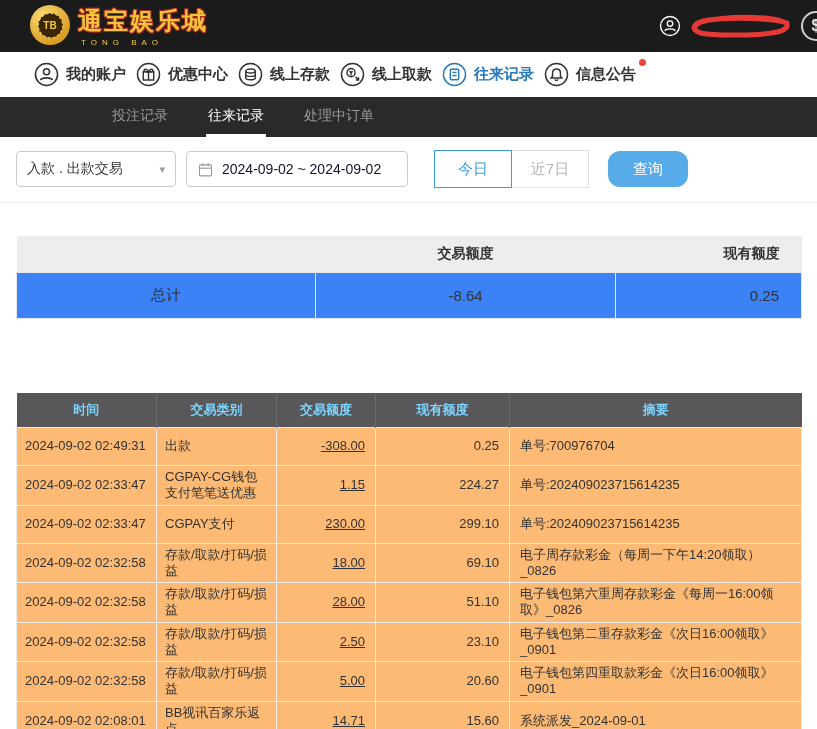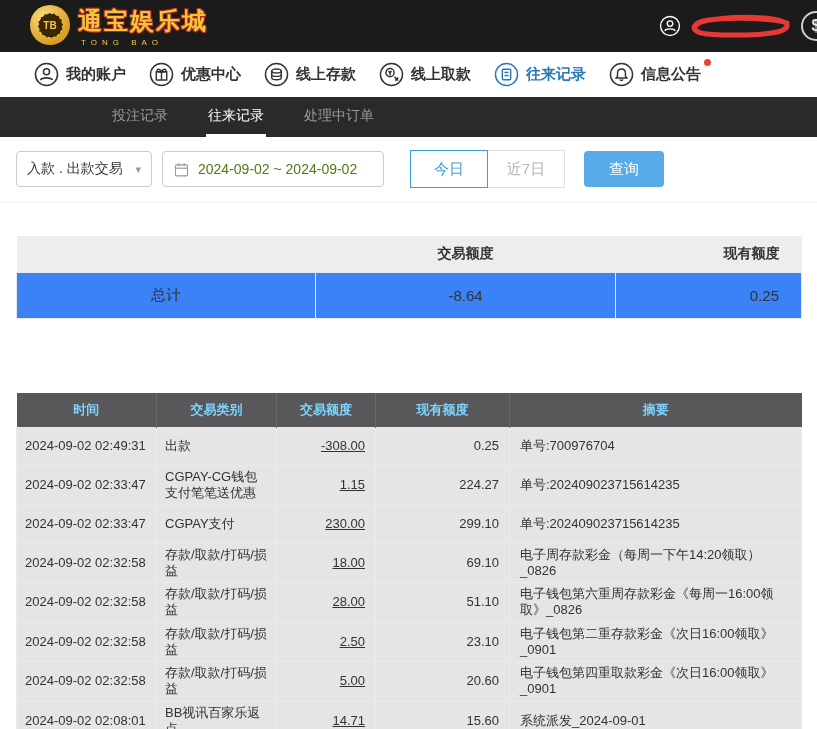--- a/index.html
+++ b/index.html
@@ -20,55 +20,55 @@
     text-shadow:1px 1px 0 #a32a20, -1px 1px 0 #a32a20, 1px -1px 0 #a32a20, -1px -1px 0 #a32a20; }
   .logo-sub { font-size:8px; color:#f2c84b; letter-spacing:5px; margin-top:1px; padding-left:3px; }
   .top-right { margin-left:auto; display:flex; align-items:center; gap:4px; }
   .tr-user svg { display:block; }
   .redaction svg { display:block; }
   .tr-coin { width:30px; height:30px; border:2px solid #cfcfcf; border-radius:50%;
     color:#e6e6e6; display:flex; align-items:center; justify-content:center;
     font-size:16px; font-weight:700; margin-right:-14px; flex:0 0 auto; }
 
   
-  .nav { height:45px; background:#fff; display:flex; align-items:center; gap:23px;
+  .nav { height:45px; background:#fff; display:flex; align-items:center; gap:10px;
     padding-left:34px; }
   .nav-item { display:flex; align-items:center; gap:7px; font-size:15px; font-weight:700;
     color:#333; cursor:pointer; position:relative; white-space:nowrap; }
   .nav-item svg { width:25px; height:25px; display:block; }
   .nav-item.active { color:#2779b8; }
   .red-dot { position:absolute; top:-3px; right:-10px; width:7px; height:7px;
     background:#e8443a; border-radius:50%; }
 
   
   .subnav { height:40px; background:#2a2a2a; display:flex; justify-content:flex-start;
     align-items:stretch; gap:36px; padding-left:110px; }
   .subnav-item { color:#9a9a9a; font-size:14px; display:flex; align-items:center;
     border-bottom:3px solid transparent; cursor:pointer; padding:0 2px; }
   .subnav-item.active { color:#fff; border-bottom-color:#fff; }
 
   
   .filters { display:flex; align-items:center; gap:10px; padding:13px 16px 14px;
     border-bottom:1px solid #f1f1f1; }
-  .select-box { width:136px; height:36px; border:1px solid #ccc; border-radius:4px;
+  .select-box { width:160px; height:36px; border:1px solid #ccc; border-radius:4px;
     display:flex; align-items:center; justify-content:space-between; padding:0 10px;
     font-size:14px; color:#333; cursor:pointer; background:#fff; }
   .caret { color:#999; font-size:11px; }
   .date-box { width:222px; height:36px; border:1px solid #ccc; border-radius:4px;
     display:flex; align-items:center; gap:8px; padding:0 10px; font-size:14px;
-    color:#4d7c0f; cursor:text; background:#fff; }
+    color:#0f172a; cursor:text; background:#fff; }
   .date-box svg { display:block; }
   .btn-group { display:flex; margin-left:16px; }
   .range-btn { width:78px; height:38px; background:#fff; border:1px solid #e0e0e0;
     font-size:15px; color:#b5b5b5; cursor:pointer;
     font-family:"Liberation Sans","DejaVu Sans",sans-serif; }
   .range-btn + .range-btn { margin-left:-1px; }
   .range-btn.active { color:#3a9fd9; border-color:#3a9fd9; position:relative; z-index:1; }
   .search-btn { width:80px; height:36px; background:#57abe8; color:#fff; border:none;
-    border-radius:4px; font-size:15px; margin-left:9px; cursor:pointer;
+    border-radius:12px; font-size:15px; margin-left:9px; cursor:pointer;
     font-family:"Liberation Sans","DejaVu Sans",sans-serif; }
 
   
   .summary { margin:33px 16px 0; }
   .summary table { width:100%; border-collapse:collapse; table-layout:fixed; }
   .summary col.s1 { width:299px; } .summary col.s2 { width:300px; } .summary col.s3 { width:186px; }
   .summary thead th { background:#ededed; height:36px; font-size:14px; font-weight:700;
     color:#333; }
   .summary th.s-amount { text-align:center; }
   .summary th.s-balance { text-align:right; padding-right:22px; }
@@ -81,21 +81,21 @@
   
   .main-table { margin:74px 16px 0; }
   table.tx { width:100%; border-collapse:collapse; table-layout:fixed; font-size:13px;
     color:#333; }
   .tx col.c1{width:140px;} .tx col.c2{width:120px;} .tx col.c3{width:99px;}
   .tx col.c4{width:134px;} .tx col.c5{width:292px;}
   .tx thead th { background:#58585a; color:#7dd3fc; height:35px; font-size:13px;
     font-weight:700; text-align:center; border-left:1px solid #6a6a6c; }
   .tx thead th:first-child { border-left:none; }
   .tx tbody td { border:1px solid #ebebeb; height:38px; padding:3px 8px;
-    line-height:1.25; vertical-align:middle; background:#e5e5e5; }
+    line-height:1.25; vertical-align:middle; background:#fdba74; }
   .tx td.c-time { text-align:left; }
   .tx td.c-type { text-align:left; }
   .tx td.c-amount { text-align:right; padding-right:10px;text-decoration:underline; }
   .tx td.c-balance { text-align:right; padding-right:10px; }
   .tx td.c-summary { text-align:left; padding-left:10px; }
 </style>
 </head>
 <body>
 
 <header class="topbar">

